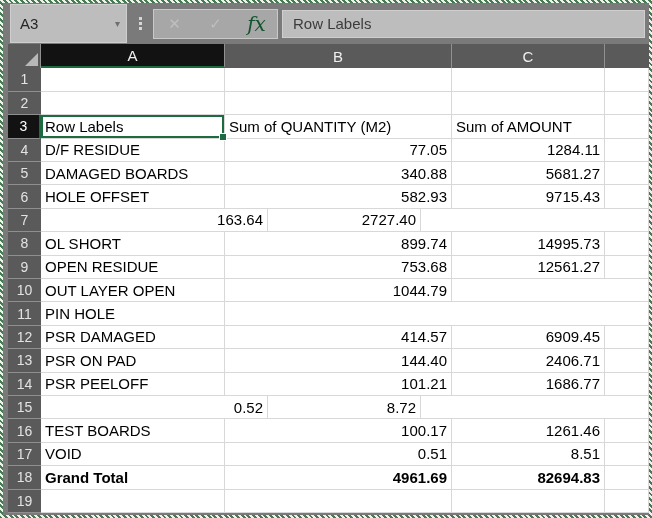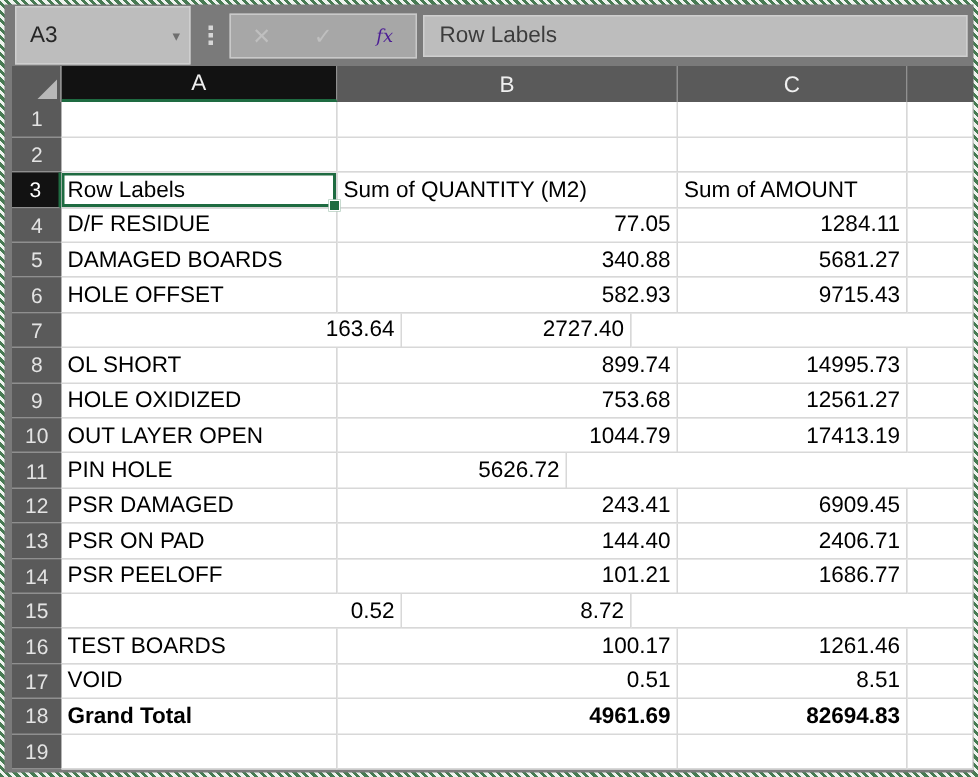--- a/index.html
+++ b/index.html
@@ -17,21 +17,21 @@
   .namebox { width:117px; height:39px; background:#bdbdbd; border:1px solid #cfcfcf;
              display:flex; align-items:center; padding:0 6px 0 9px;
              font-size:15px; color:#262626; }
   .namebox .nb-val { flex:1; }
   .nb-arrow { font-size:10px; color:#6f6f6f; }
   .dots { width:26px; display:flex; flex-direction:column; align-items:center; gap:2px; }
   .dots i { width:3px; height:3px; background:#d6d6d6; display:block; }
   .btngroup { width:125px; height:30px; background:#a7a7a7; border:1px solid #c9c9c9;
               display:flex; align-items:center; justify-content:space-around; }
   .fb-btn { width:30px; text-align:center; font-size:15px; color:#bfbfbf; cursor:default; }
-  .fb-fx  { font-family:"DejaVu Serif", serif; font-style:italic; font-size:12px; color:#4c1d95; }
+  .fb-fx  { font-family:"DejaVu Serif", serif; font-style:italic; font-size:20px; color:#14532d; }
   .formulabar { flex:1; height:28px; background:#bdbdbd; border:1px solid #cfcfcf;
                 margin-left:4px; margin-right:1px; display:flex; align-items:center;
                 padding:0 10px; font-size:15px; color:#3c3c3c; }
 
   
   .sheet { position:absolute; top:41px; left:5px; right:0; bottom:2px;
            display:flex; flex-direction:column; }
   .colrow { display:flex; height:25px; }
   .hcell  { background:#5a5a5a; color:#efefef; font-size:15px;
             display:flex; align-items:center; justify-content:center;
@@ -146,42 +146,40 @@
           </div>
           <div class="r">
             <div class="rn">8</div>
             <div class="c w-a">OL SHORT</div>
             <div class="c w-b num">899.74</div>
             <div class="c w-c num">14995.73</div>
             <div class="c w-d"></div>
           </div>
           <div class="r">
             <div class="rn">9</div>
-            <div class="c w-a">HOLE OXIDIZED</div>
+            <div class="c w-a">OPEN RESIDUE</div>
             <div class="c w-b num">753.68</div>
             <div class="c w-c num">12561.27</div>
             <div class="c w-d"></div>
           </div>
           <div class="r">
             <div class="rn">10</div>
             <div class="c w-a">OUT LAYER OPEN</div>
             <div class="c w-b num">1044.79</div>
-            <div class="c w-c num">17413.19</div>
             <div class="c w-d"></div>
           </div>
           <div class="r">
             <div class="rn">11</div>
             <div class="c w-a">PIN HOLE</div>
-            <div class="c w-c num">5626.72</div>
             <div class="c w-d"></div>
           </div>
           <div class="r">
             <div class="rn">12</div>
             <div class="c w-a">PSR DAMAGED</div>
-            <div class="c w-b num">243.41</div>
+            <div class="c w-b num">414.57</div>
             <div class="c w-c num">6909.45</div>
             <div class="c w-d"></div>
           </div>
           <div class="r">
             <div class="rn">13</div>
             <div class="c w-a">PSR ON PAD</div>
             <div class="c w-b num">144.40</div>
             <div class="c w-c num">2406.71</div>
             <div class="c w-d"></div>
           </div>

